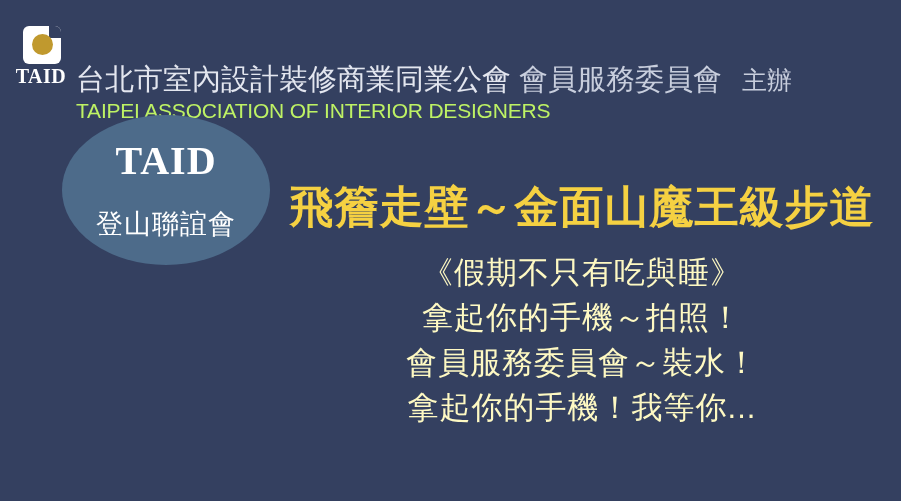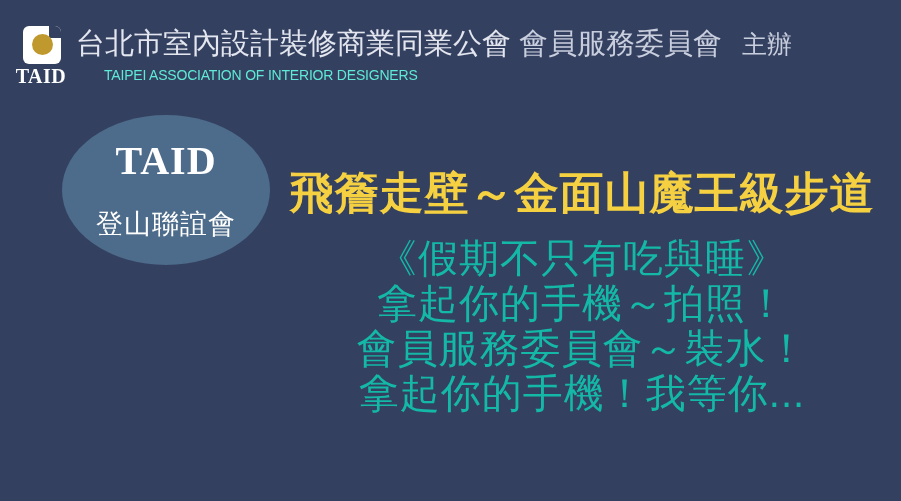--- a/index.html
+++ b/index.html
@@ -91,28 +91,28 @@
     white-space: nowrap;
   }
   .header-row-1 { margin-bottom: 1px; }
 
   .hdr-zh-main {
     font-size: 29px;
     line-height: 34px;
     color: #e3e6ef;
     font-weight: 400;
     letter-spacing: 0px;
+    margin-top: 36px;
   }
   .hdr-en-main {
-    font-size: 14px;
+    font-size: 21px;
     line-height: 26px;
-    color: #5eead4;
+    color: #bef264;
     font-weight: 400;
     letter-spacing: -0.2px;
-    margin-left: 28px;
   }
   .hdr-zh-sub {
     font-size: 29px;
     line-height: 34px;
     color: #c8cedd;
     margin-left: 8px;
     font-weight: 400;
   }
   .hdr-zh-sub2 {
     font-size: 25px;
@@ -149,39 +149,39 @@
     line-height: 34px;
     color: #ffffff;
     margin-top: 24px;
     letter-spacing: 1px;
   }
 
   
   #main-copy {
     position: absolute;
     left: 282px;
-    top: 166px;
+    top: 180px;
     width: 600px;
     text-align: center;
   }
   #headline {
     font-size: 44px;
     line-height: 54px;
     font-weight: bold;
     color: #f5d142;
     letter-spacing: 1px;
     white-space: nowrap;
   }
   #body-lines {
     margin-top: 16px;
   }
   .body-line {
-    font-size: 40px;
+    font-size: 31px;
     line-height: 45px;
-    color: #14b8a6;
+    color: #fef9c3;
     letter-spacing: 1px;
     white-space: nowrap;
   }
 </style>
 </head>
 <body>
 
 <div id="poster">
 
   <div id="header">

